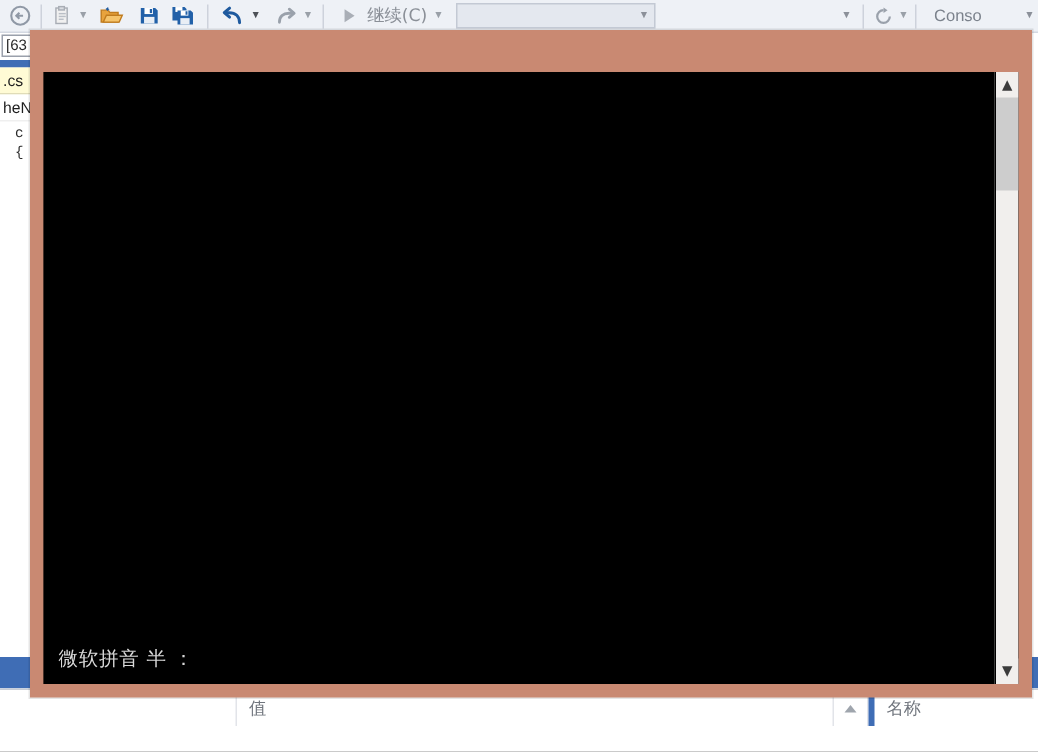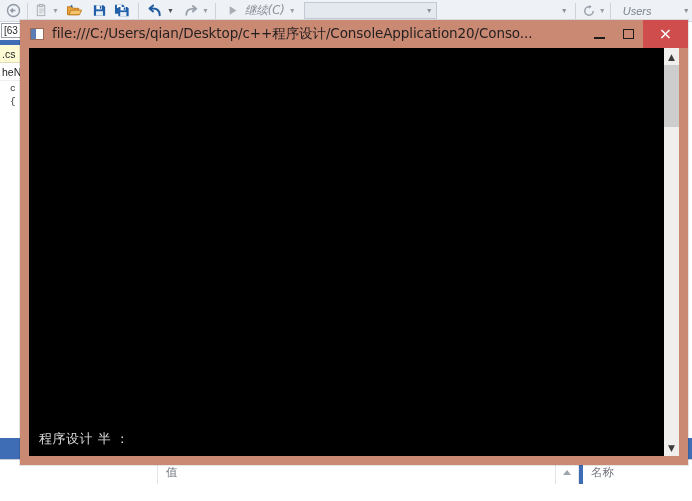--- a/index.html
+++ b/index.html
@@ -12,21 +12,20 @@
   }
   #root{position:relative;width:692px;height:501px;background:#ffffff;}
 
   
   .vs-toolbar{
     position:absolute;left:0;top:0;width:692px;height:22px;
     background:#eef1f6;
     border-bottom:1px solid #d4d9e2;
     display:flex;align-items:center;
     box-sizing:border-box;
-    font-style:italic;
   }
   .tb-sep{width:1px;height:16px;background:#cdd2db;margin:0 4px;flex:none;}
   .tb-btn{
     height:20px;display:flex;align-items:center;justify-content:center;
     flex:none;padding:0 2px;
   }
   .tb-arrow{
     font-size:7px;color:#4d5157;margin-left:1px;line-height:1;
   }
   .tb-arrow.dis{color:#9aa0a8;}
@@ -315,45 +314,31 @@
       <svg width="14" height="14" viewBox="0 0 15 15" aria-hidden="true">
         <path d="M12 7.5 A4.5 4.5 0 1 1 7.5 3" fill="none" stroke="#9aa1ab" stroke-width="1.6"></path>
         <path d="M7.5 1 L7.5 5 L10.4 3" fill="#9aa1ab"></path>
       </svg>
     </div>
     <div class="tb-arrow dis">▼</div>
 
     <div class="tb-sep" style="margin-left:4px;"></div>
 
     <div class="tb-combo" style="width:74px;margin-left:4px;border:none;background:transparent;">
-      <span class="cb-txt">Users</span>
+      <span class="cb-txt">Conso</span>
       <span class="cb-ar">▼</span>
     </div>
 
   </div>
 
   <div class="console-win">
-    <div class="cw-title">
-      <div class="cw-icon">
-        <div class="i-l"></div>
-          <div class="i-r"></div>
-      </div>
-      <div class="cw-title-text">file:///C:/Users/qian/Desktop/c++程序设计/ConsoleApplication20/Conso...</div>
-      <div class="cw-btn">
-        <div class="min-bar"></div>
-      </div>
-      <div class="cw-btn">
-        <div class="max-sq"></div>
-      </div>
-      <div class="cw-close">×</div>
-    </div>
 
     <div class="cw-inner">
       <div class="cw-screen">
-        <div class="cw-ime">程序设计 半 ：</div>
+        <div class="cw-ime">微软拼音 半 ：</div>
       </div>
       <div class="cw-sb">
         <div class="sb-arrow up">▲</div>
         <div class="sb-thumb"></div>
         <div class="sb-arrow down">▼</div>
       </div>
     </div>
     <div class="cw-statusline"></div>
   </div>
 

